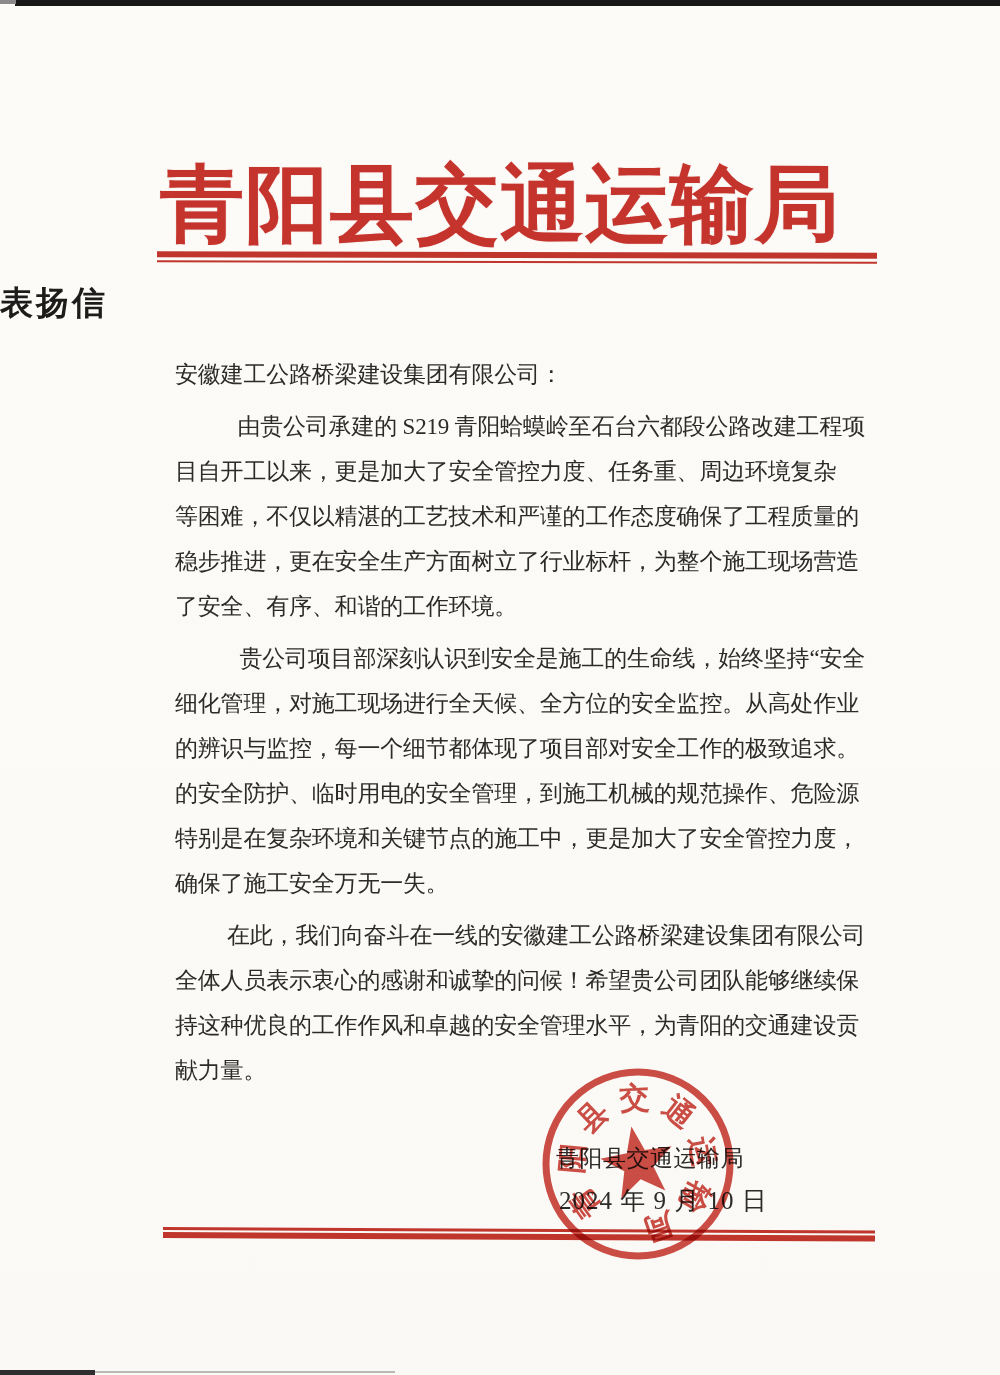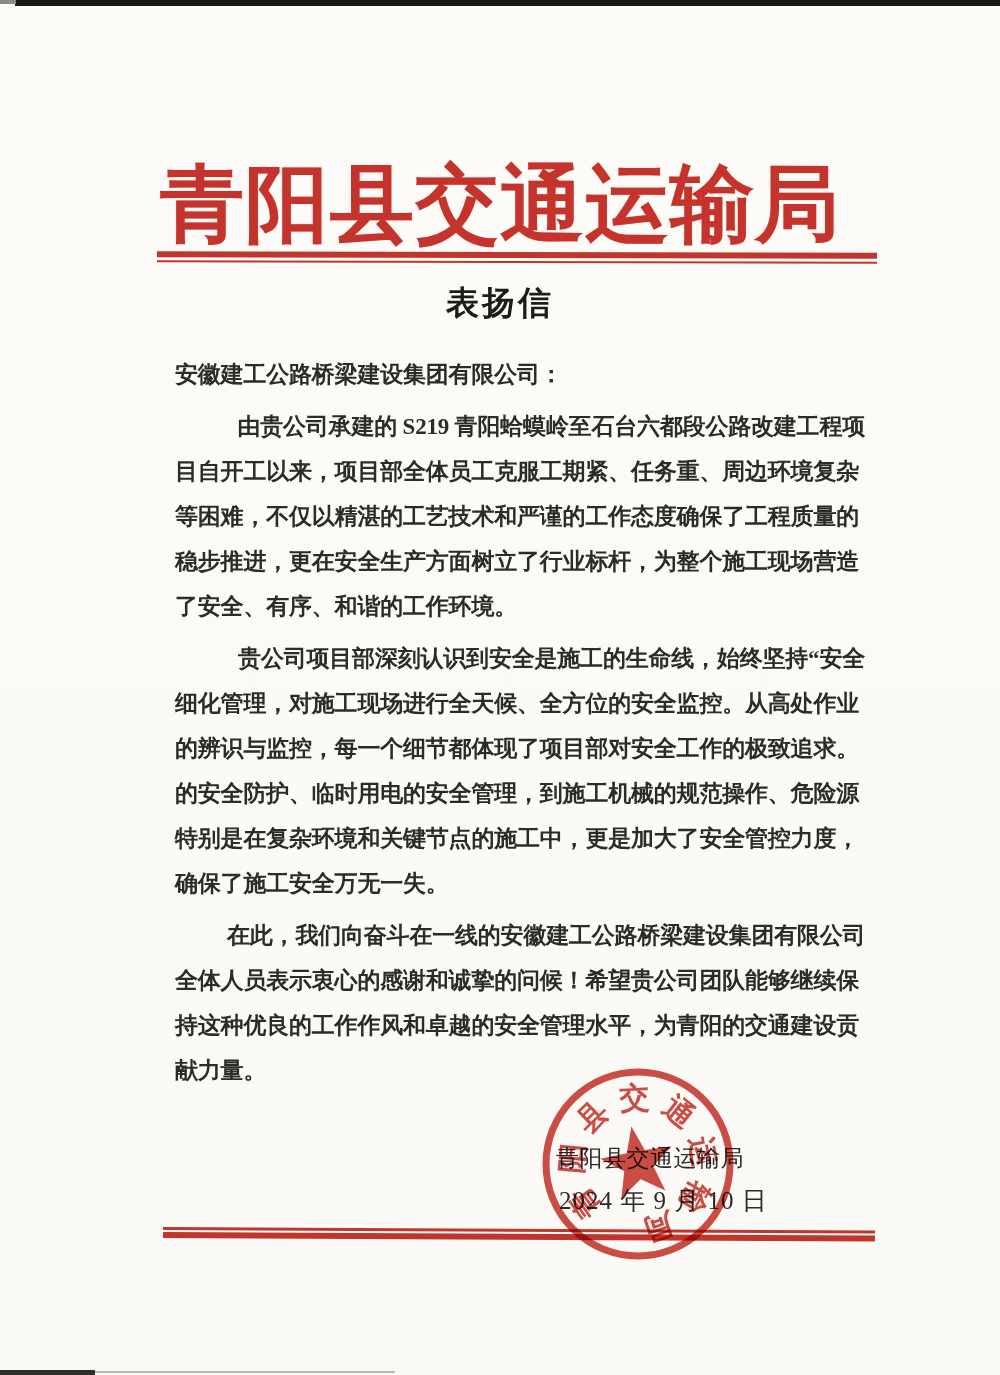--- a/index.html
+++ b/index.html
@@ -27,29 +27,29 @@
   .rule .thick{ background:#c0362d; height:6px; }
   .rule .thin{ background:#c0362d; height:2px; }
   .rule-top{ top:252px; left:157px; width:720px; transform:rotate(0.12deg); }
   .rule-top .thin{ margin-top:3px; }
   .rule-bottom{ top:1227px; left:163px; width:712px; transform:rotate(0.28deg); transform-origin:left center; }
   .rule-bottom .thin{ height:3px; }
   .rule-bottom .thick{ margin-top:2px; }
 
   .doc-title{
     position:absolute; top:281px; left:0; width:1000px;
-    text-align:center; font-size:33px; font-weight:600;
+    font-size:33px; font-weight:600;
     letter-spacing:3px; color:#1d1c1b;
   }
 
   .letter-body{
     position:absolute; top:352px; left:175px; width:690px;
     font-size:23px; color:#2d2b29; letter-spacing:-0.2px;
   }
-  .bline{ height:45px; line-height:45px; white-space:nowrap;font-weight:bold; }
+  .bline{ height:45px; line-height:45px; white-space:nowrap; }
   .bline.ind{ padding-left:52px; margin-top:7px;text-align:right; }
 
   .signature{
     position:absolute; top:1143px; left:556px;
     font-size:23px; color:#2d2b29; white-space:nowrap; letter-spacing:0.5px;
   }
   .sign-date{
     position:absolute; top:1184px; left:559px;
     font-size:25px; color:#2d2b29; white-space:nowrap; letter-spacing:1px;
   }
@@ -76,21 +76,21 @@
   <div class="rule rule-top">
     <div class="thick"></div>
     <div class="thin"></div>
   </div>
 
   <h2 class="doc-title">表扬信</h2>
 
   <div class="letter-body">
       <div class="bline">安徽建工公路桥梁建设集团有限公司：</div>
       <div class="bline ind">由贵公司承建的 S219 青阳蛤蟆岭至石台六都段公路改建工程项</div>
-      <div class="bline">目自开工以来，项目部全体员工克服工期紧、任务重、周边环境复杂</div>
+      <div class="bline">目自开工以来，更是加大了安全管控力度、任务重、周边环境复杂</div>
       <div class="bline">等困难，不仅以精湛的工艺技术和严谨的工作态度确保了工程质量的</div>
       <div class="bline">稳步推进，更在安全生产方面树立了行业标杆，为整个施工现场营造</div>
       <div class="bline">了安全、有序、和谐的工作环境。</div>
       <div class="bline ind">贵公司项目部深刻认识到安全是施工的生命线，始终坚持“安全</div>
       <div class="bline">细化管理，对施工现场进行全天候、全方位的安全监控。从高处作业</div>
       <div class="bline">的辨识与监控，每一个细节都体现了项目部对安全工作的极致追求。</div>
       <div class="bline">的安全防护、临时用电的安全管理，到施工机械的规范操作、危险源</div>
       <div class="bline">特别是在复杂环境和关键节点的施工中，更是加大了安全管控力度，</div>
       <div class="bline">确保了施工安全万无一失。</div>
       <div class="bline ind">在此，我们向奋斗在一线的安徽建工公路桥梁建设集团有限公司</div>

